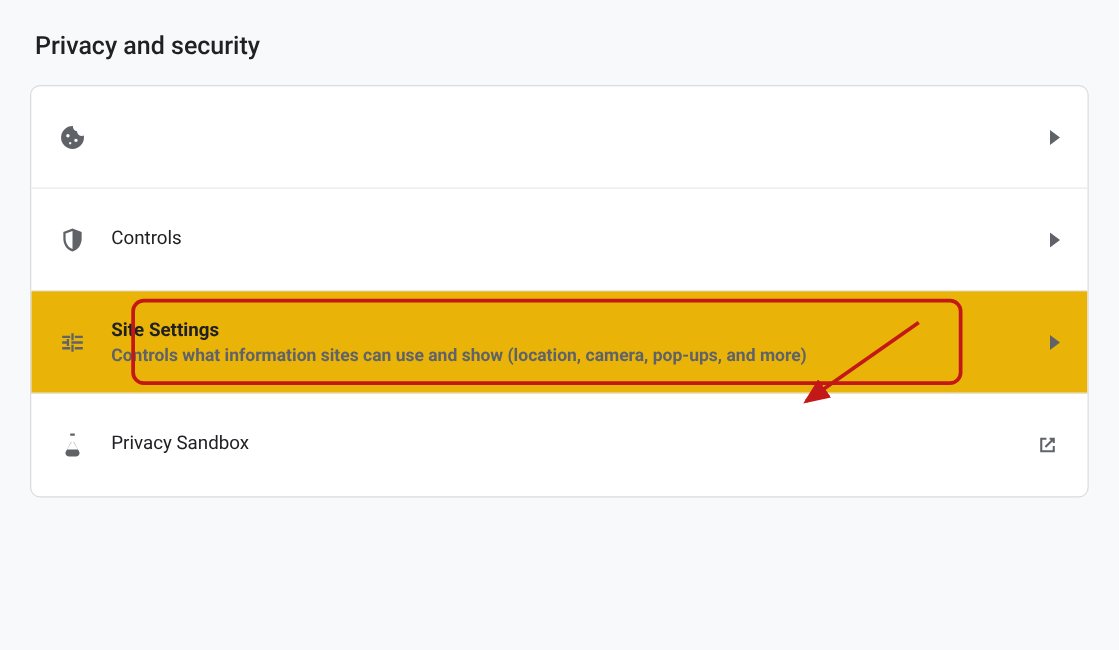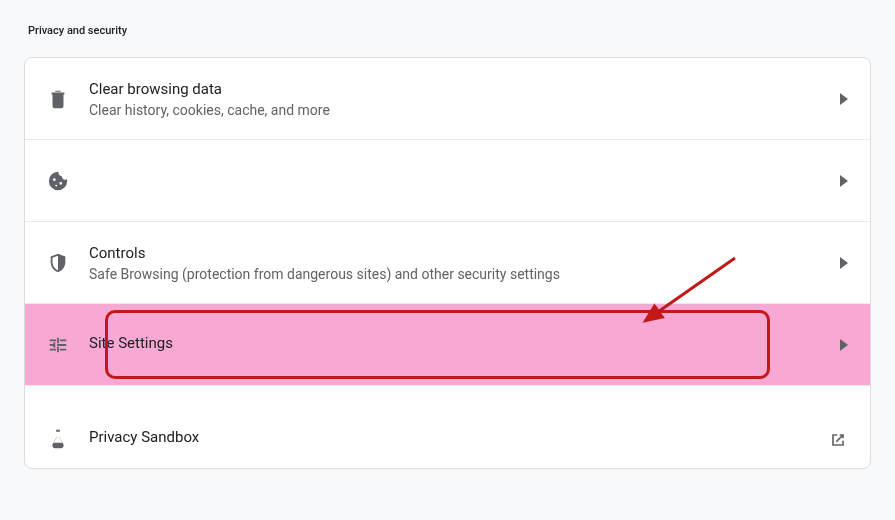--- a/index.html
+++ b/index.html
@@ -5,42 +5,42 @@
     * { box-sizing: border-box; margin: 0; padding: 0; }
     body {
       font-family: "Segoe UI", Roboto, Arial, sans-serif;
       background: #f8f9fa;
       width: 895px;
       height: 520px;
       padding: 24px;
       position: relative;
     }
     .section-title {
-      font-size: 11px;
+      font-size: 20px;
       color: #202124;
       font-weight: 500;
       margin-bottom: 20px;
       margin-left: 4px;
     }
     .card {
       background: #fff;
       border: 1px solid #dadce0;
       border-radius: 8px;
       overflow: hidden;
     }
     .row {
       display: flex;
       align-items: center;
       padding: 18px 22px 18px 22px;
       border-bottom: 1px solid #e8eaed;
       position: relative;
       min-height: 82px;
     }
-    .row:last-child { border-bottom: none; align-items: flex-end; }
-    .row.hover { background: #f9a8d4; }
+    .row:last-child { border-bottom: none; }
+    .row.hover { background: #eab308; font-weight: bold; }
     .icon-slot {
       width: 42px;
       flex-shrink: 0;
       display: flex;
       align-items: center;
       color: #5f6368;
     }
     .icon-slot svg { width: 22px; height: 22px; fill: #5f6368; }
     .text-slot { flex: 1; }
     .title {
@@ -77,36 +77,20 @@
       pointer-events: none;
     }
   </style>
 </head>
 <body>
 
 <div class="section-title">Privacy and security</div>
 
 <div class="card">
 
-  <div class="row">
-    <div class="icon-slot">
-      <svg viewBox="0 0 24 24">
-          <path d="M6 7h12v13a2 2 0 0 1-2 2H8a2 2 0 0 1-2-2V7zm9-4v1H9V3h6zM5 5h14v2H5V5z"></path>
-        </svg>
-    </div>
-    <div class="text-slot">
-      <div class="title">Clear browsing data</div>
-      <div class="subtitle">Clear history, cookies, cache, and more</div>
-    </div>
-    <div class="arrow-slot">
-      <svg viewBox="0 0 8 12">
-          <path d="M0 0l8 6-8 6z"></path>
-        </svg>
-    </div>
-  </div>
 
   <div class="row">
     <div class="icon-slot">
       <svg viewBox="0 0 24 24">
           <path d="M12 2a10 10 0 1 0 10 10c0-.6-.1-1.2-.2-1.8a4 4 0 0 1-5.8-3.6A4 4 0 0 1 12.4 2C12.3 2 12.1 2 12 2zM8 9a1.5 1.5 0 1 1 0 3 1.5 1.5 0 0 1 0-3zm7 4a1.5 1.5 0 1 1 0 3 1.5 1.5 0 0 1 0-3zm-5 3a1 1 0 1 1 0 2 1 1 0 0 1 0-2z"></path>
         </svg>
     </div>
     <div class="text-slot">
     </div>
     <div class="arrow-slot">
@@ -117,37 +101,37 @@
   </div>
 
   <div class="row">
     <div class="icon-slot">
       <svg viewBox="0 0 24 24">
           <path d="M12 2l8 3v6c0 5.25-3.4 10-8 11-4.6-1-8-5.75-8-11V5l8-3zm0 2.2L6 6.3v4.7c0 4 2.5 7.8 6 8.9V4.2z"></path>
         </svg>
     </div>
     <div class="text-slot">
       <div class="title">Controls</div>
-      <div class="subtitle">Safe Browsing (protection from dangerous sites) and other security settings</div>
     </div>
     <div class="arrow-slot">
       <svg viewBox="0 0 8 12">
           <path d="M0 0l8 6-8 6z"></path>
         </svg>
     </div>
   </div>
 
   <div class="row hover">
     <div class="icon-slot">
       <svg viewBox="0 0 24 24">
           <path d="M3 6h7v2H3V6zm11 0h7v2h-7V6zm-3-2h2v6h-2V4zM3 16h7v2H3v-2zm11 0h7v2h-7v-2zm-3-2h2v6h-2v-6zM3 11h4v2H3v-2zm8 0h10v2H11v-2zM7 9h2v6H7V9z"></path>
         </svg>
     </div>
     <div class="text-slot">
       <div class="title">Site Settings</div>
+      <div class="subtitle">Controls what information sites can use and show (location, camera, pop-ups, and more)</div>
     </div>
     <div class="arrow-slot">
       <svg viewBox="0 0 8 12">
           <path d="M0 0l8 6-8 6z"></path>
         </svg>
     </div>
     <div class="highlight-box"></div>
   </div>
 
   <div class="row">

